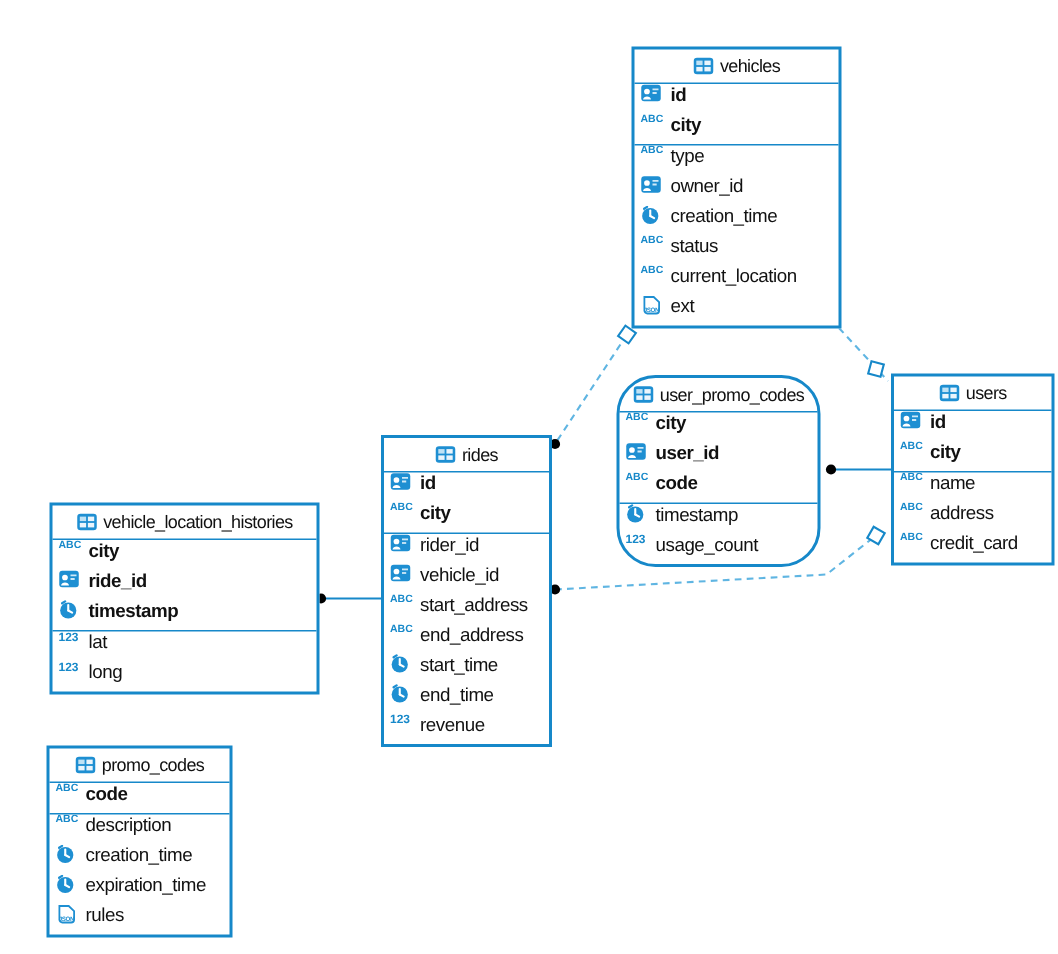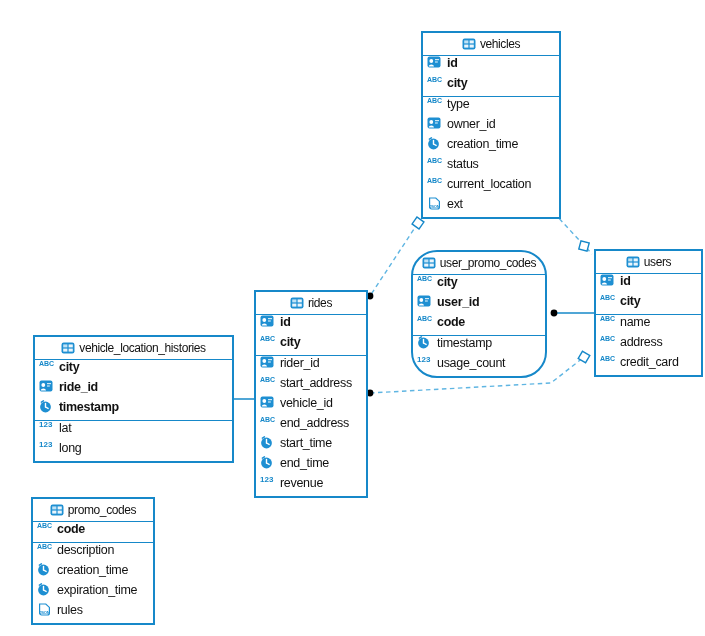--- a/index.html
+++ b/index.html
@@ -279,38 +279,38 @@
               <line x1="8" y1="3.6" x2="12" y2="3.6" stroke="#cfe9f7" stroke-width="1.2"></line>
               <line x1="8" y1="6" x2="10.8" y2="6" stroke="#cfe9f7" stroke-width="1.2"></line>
               <circle cx="4.3" cy="5" r="1.9" fill="#ffffff"></circle>
               <path d="M1.7 10.4 C1.9 7.7 6.8 7.7 7 10.4 Z" fill="#ffffff"></path>
             </svg>
           </span>
           <span class="lbl">rider_id</span>
         </div>
         <div class="row">
           <span class="icon">
+            <svg width="14" height="12" viewBox="0 0 14 12">
+              <rect x="0.5" y="0.5" width="13" height="11" rx="2" fill="#1e8fd2"></rect>
+              <line x1="8" y1="3.6" x2="12" y2="3.6" stroke="#cfe9f7" stroke-width="1.2"></line>
+              <line x1="8" y1="6" x2="10.8" y2="6" stroke="#cfe9f7" stroke-width="1.2"></line>
+              <circle cx="4.3" cy="5" r="1.9" fill="#ffffff"></circle>
+              <path d="M1.7 10.4 C1.9 7.7 6.8 7.7 7 10.4 Z" fill="#ffffff"></path>
+            </svg>
+          </span>
+          <span class="lbl">vehicle_id</span>
+        </div>
+        <div class="row">
+          <span class="icon">
             <span class="ticon t-abc">ABC</span>
           </span>
           <span class="lbl">start_address</span>
         </div>
         <div class="row">
           <span class="icon">
-            <svg width="14" height="12" viewBox="0 0 14 12">
-              <rect x="0.5" y="0.5" width="13" height="11" rx="2" fill="#1e8fd2"></rect>
-              <line x1="8" y1="3.6" x2="12" y2="3.6" stroke="#cfe9f7" stroke-width="1.2"></line>
-              <line x1="8" y1="6" x2="10.8" y2="6" stroke="#cfe9f7" stroke-width="1.2"></line>
-              <circle cx="4.3" cy="5" r="1.9" fill="#ffffff"></circle>
-              <path d="M1.7 10.4 C1.9 7.7 6.8 7.7 7 10.4 Z" fill="#ffffff"></path>
-            </svg>
-          </span>
-          <span class="lbl">vehicle_id</span>
-        </div>
-        <div class="row">
-          <span class="icon">
             <span class="ticon t-abc">ABC</span>
           </span>
           <span class="lbl">end_address</span>
         </div>
         <div class="row">
           <span class="icon">
             <svg width="13" height="13" viewBox="0 0 13 13">
               <circle cx="6.5" cy="7" r="5.4" fill="#1e8fd2"></circle>
               <path d="M6.5 7 L6.5 3.4" stroke="#ffffff" stroke-width="1.4" stroke-linecap="round"></path>
               <path d="M6.5 7 L9.1 8.4" stroke="#ffffff" stroke-width="1.4" stroke-linecap="round"></path>
@@ -331,21 +331,21 @@
           <span class="lbl">end_time</span>
         </div>
         <div class="row">
           <span class="icon">
             <span class="ticon t-num">123</span>
           </span>
           <span class="lbl">revenue</span>
         </div>
       </div>
     </div>
-    <div class="tbl" style="left: 33px; top: 335px; width: 201px;">
+    <div class="tbl" style="left: 33px; top: 335px; width: 180px;">
       <div class="tbl-header">
         <span class="icon" style="flex: 0 0 14px; width: 14px; margin-right: 0px;">
           <svg width="14" height="12" viewBox="0 0 14 12">
             <rect x="0.5" y="0.5" width="13" height="11" rx="2.2" fill="#1e8fd2"></rect>
             <rect x="2.2" y="2.4" width="4.2" height="3" fill="#bfe2f5"></rect>
             <rect x="7.6" y="2.4" width="4.2" height="3" fill="#eaf5fc"></rect>
             <rect x="2.2" y="6.6" width="4.2" height="3" fill="#eaf5fc"></rect>
             <rect x="7.6" y="6.6" width="4.2" height="3" fill="#eaf5fc"></rect>
           </svg>
         </span>

